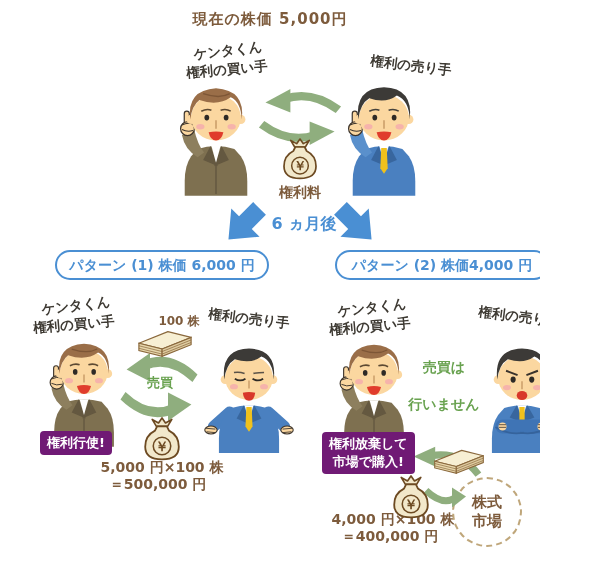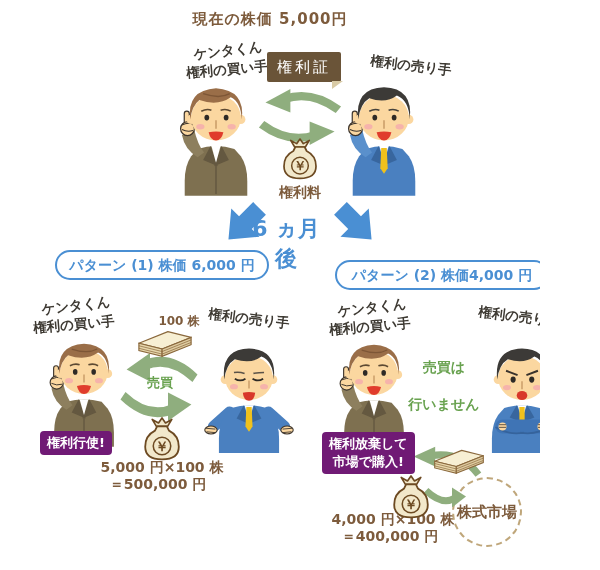--- a/index.html
+++ b/index.html
@@ -25,21 +25,21 @@
 
   .lbl{font-size:13.5px;}
 
   .pill{height:26px;border:2px solid #4a8fd3;border-radius:15px;color:#4a8fd3;
         font-size:14px;line-height:26px;text-align:center;font-weight:bold;background:#fff;}
 
   .action-box{background:#701a75;color:#fff;font-size:13px;font-weight:bold;
         border-radius:4px;padding:3px 7px;line-height:1.4;z-index:6;text-align:center;white-space:nowrap;}
 
   .market-circle{left:452px;top:477px;width:66px;height:66px;border:2.5px dashed #bfa67a;
-        border-radius:50%;display:flex;flex-direction:row;align-items:center;justify-content:center;
+        border-radius:50%;display:flex;flex-direction:column;align-items:center;justify-content:center;
         color:#7d5b3c;font-weight:bold;font-size:15px;line-height:1.25;background:#fff;z-index:1;}
 
   svg.fig{position:absolute;overflow:visible;}
 </style>
 </head>
 <body>
 
 <div class="stage">
 
   <svg width="0" height="0" style="position:absolute" aria-hidden="true">
@@ -164,21 +164,20 @@
         <polygon points="13,0 31,0 31,20 42,20 22,44 2,20 13,20" fill="#4a8fd3"></polygon>
       </g>
     </defs>
   </svg>
 
   <div class="abs ctr title brown">現在の株価 5,000円</div>
 
   <div class="abs ctr dark lbl rot-l" style="left:178px;top:42px;width:100px;">ケンタくん</div>
   <div class="abs ctr dark lbl rot-l2" style="left:168px;top:61px;width:118px;">権利の買い手</div>
 
-  <div class="abs cert-tag">権利証</div>
 
   <div class="abs ctr dark lbl rot-r" style="left:352px;top:57px;width:118px;">権利の売り手</div>
 
   <svg class="fig" style="left:170px;top:76px;" width="92" height="120" viewBox="0 0 100 130">
       <use href="#sym-buyer"></use>
     </svg>
 
   <svg class="fig" style="left:252px;top:88px;" width="96" height="58" viewBox="0 0 100 64" preserveAspectRatio="none">
       <use href="#sym-exchange"></use>
     </svg>
@@ -190,28 +189,28 @@
   <div class="abs ctr brown" style="left:268px;top:184px;width:64px;font-size:14px;">権利料</div>
 
   <svg class="fig" style="left:338px;top:76px;" width="92" height="120" viewBox="0 0 100 130">
       <use href="#sym-seller-point"></use>
     </svg>
 
   <svg class="fig" style="left:222px;top:202px;transform:rotate(45deg);" width="44" height="44" viewBox="0 0 44 44">
       <use href="#sym-blue-arrow"></use>
     </svg>
 
-  <div class="abs ctr blue" style="left:242px;top:214px;width:88px;font-size:22px;">6 ヵ月後</div>
+  <div class="abs ctr blue" style="left:260px;top:214px;width:88px;font-size:16px;">6 ヵ月後</div>
 
   <svg class="fig" style="left:334px;top:202px;transform:rotate(-45deg);" width="44" height="44" viewBox="0 0 44 44">
       <use href="#sym-blue-arrow"></use>
     </svg>
 
   <div class="abs pill" style="left:55px;top:250px;width:210px;">パターン (1) 株価 6,000 円</div>
-  <div class="abs pill" style="left:335px;top:260px;width:210px;">パターン (2) 株価4,000 円</div>
+  <div class="abs pill" style="left:335px;top:250px;width:210px;">パターン (2) 株価4,000 円</div>
 
   <div class="abs ctr dark lbl rot-l" style="left:28px;top:297px;width:96px;">ケンタくん</div>
   <div class="abs ctr dark lbl rot-l2" style="left:18px;top:316px;width:112px;">権利の買い手</div>
 
   <div class="abs ctr brown" style="left:128px;top:313px;width:102px;font-size:12px;">100 株</div>
 
   <div class="abs ctr dark lbl rot-r" style="left:198px;top:310px;width:102px;">権利の売り手</div>
 
   <svg class="fig" style="left:136px;top:327px;z-index:2;" width="58" height="31" viewBox="0 0 80 42">
       <use href="#sym-cert"></use>

